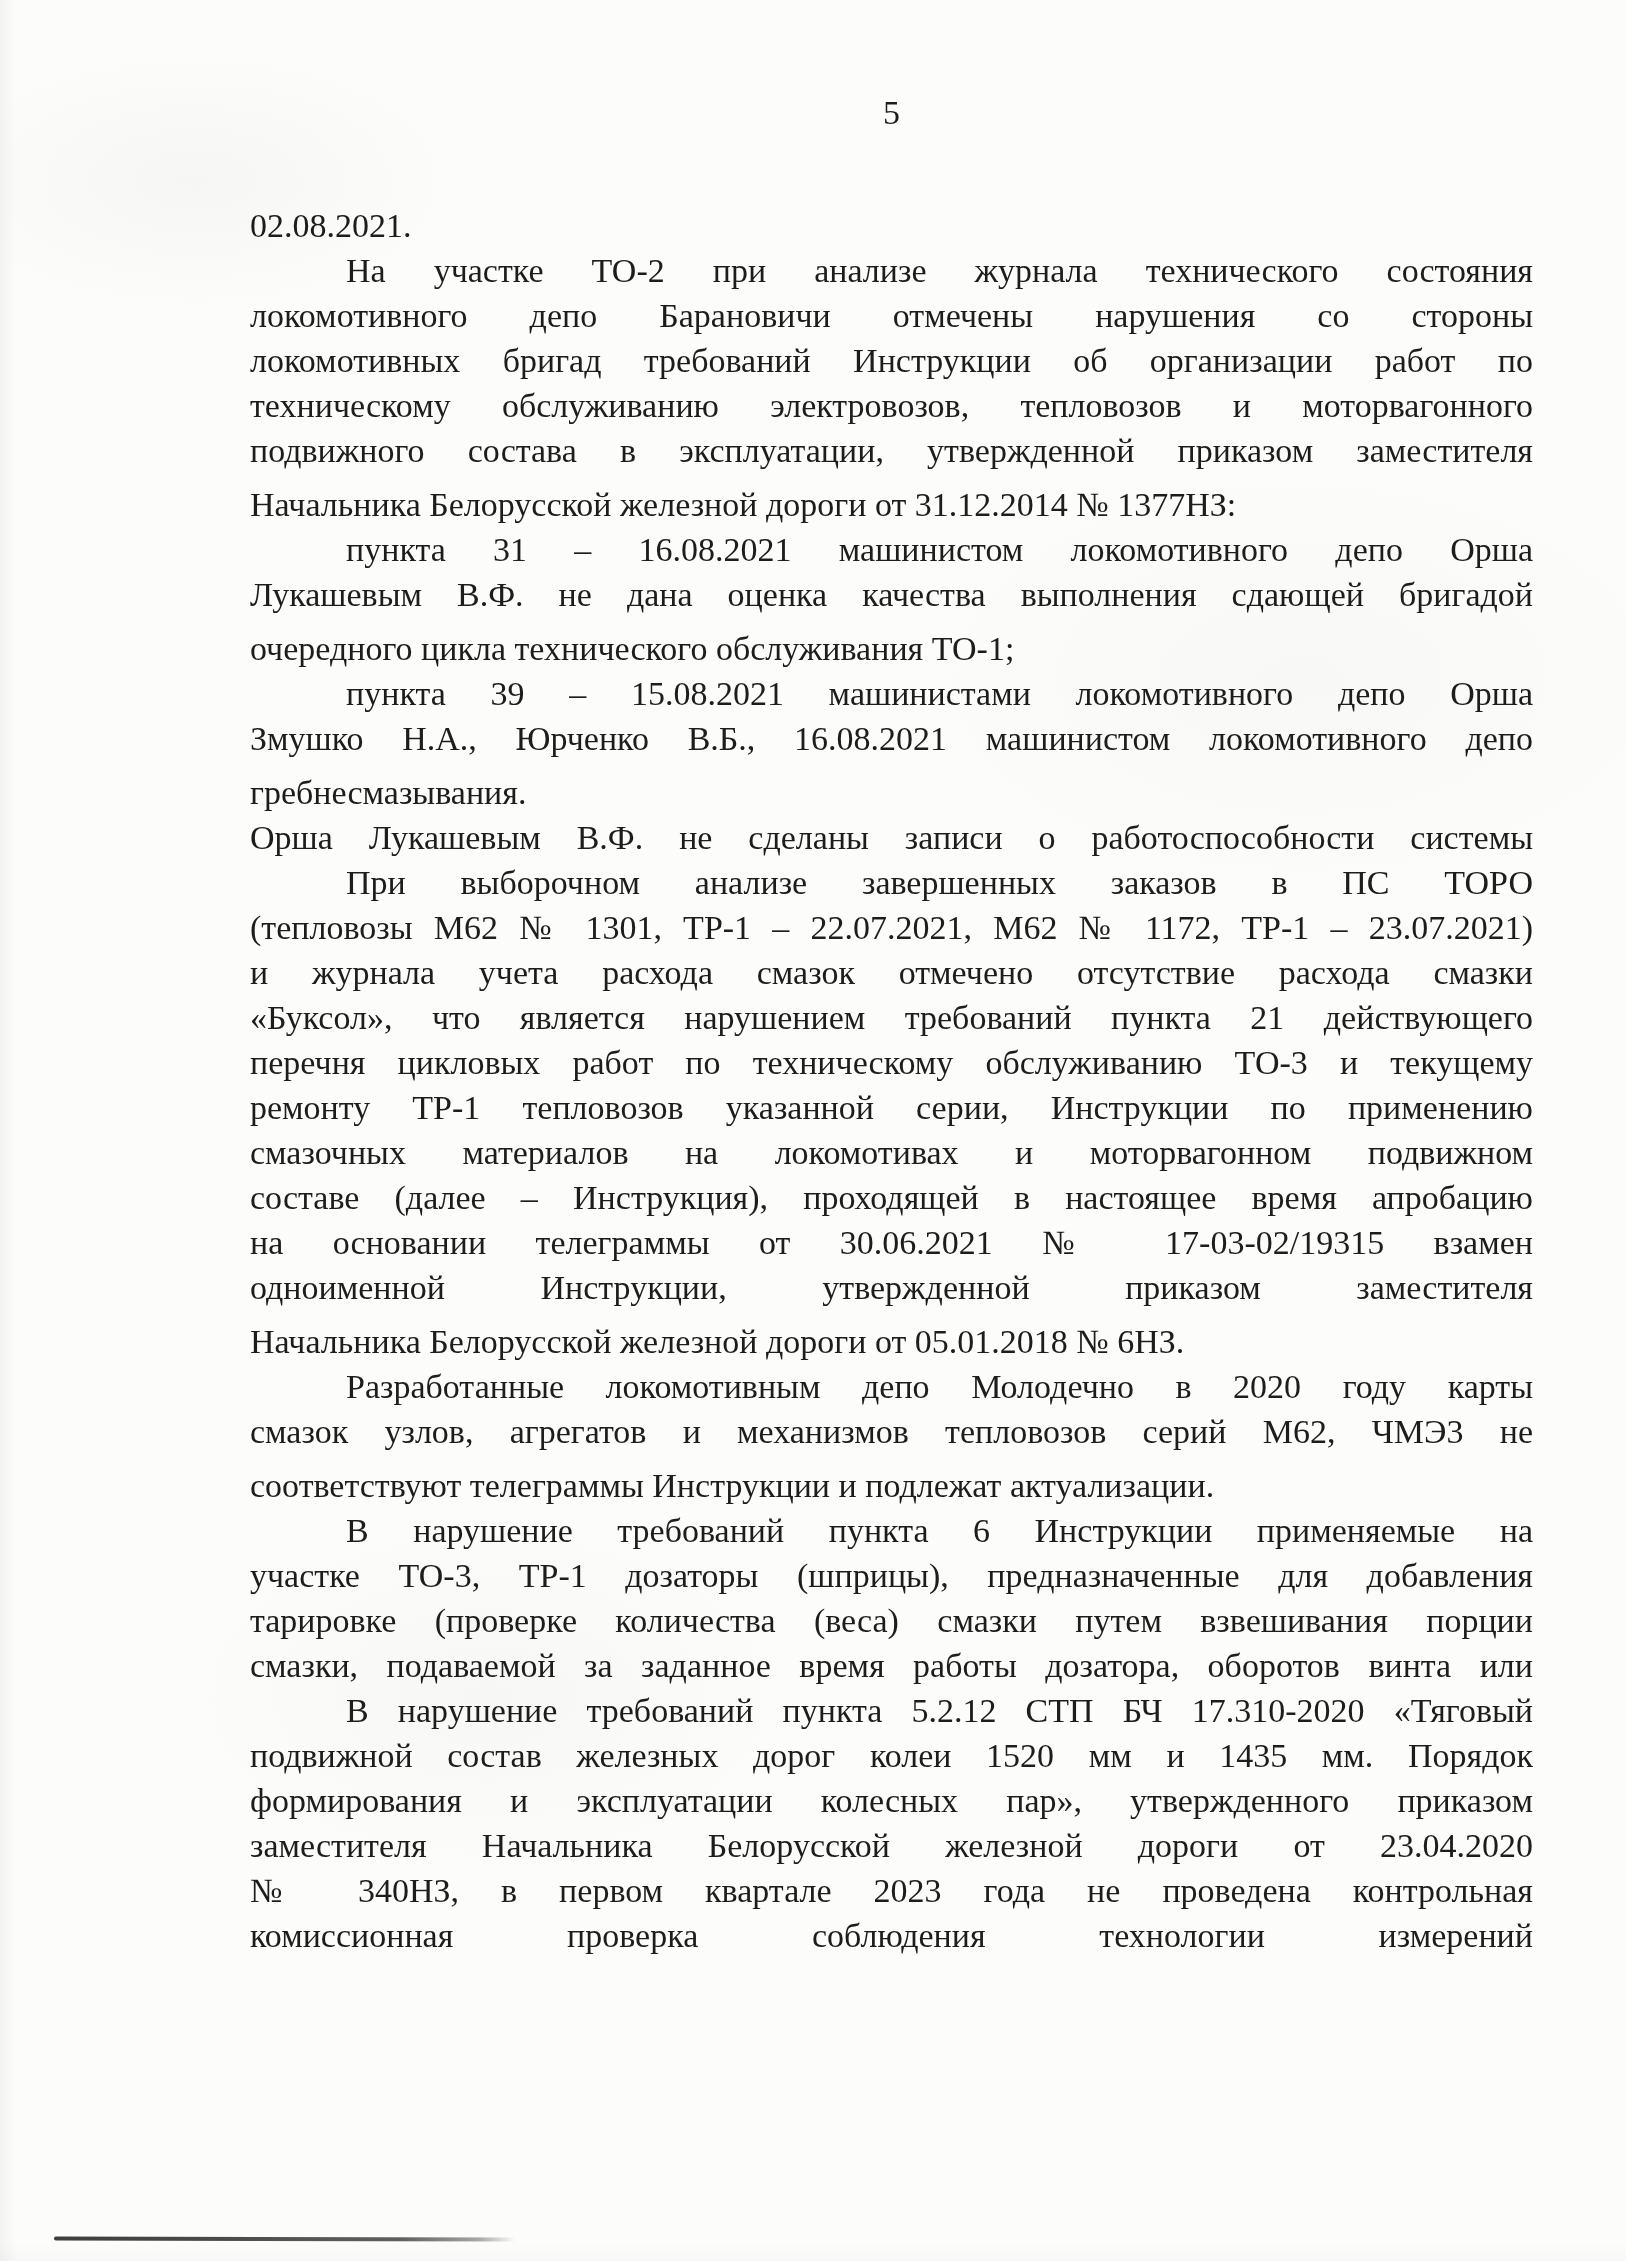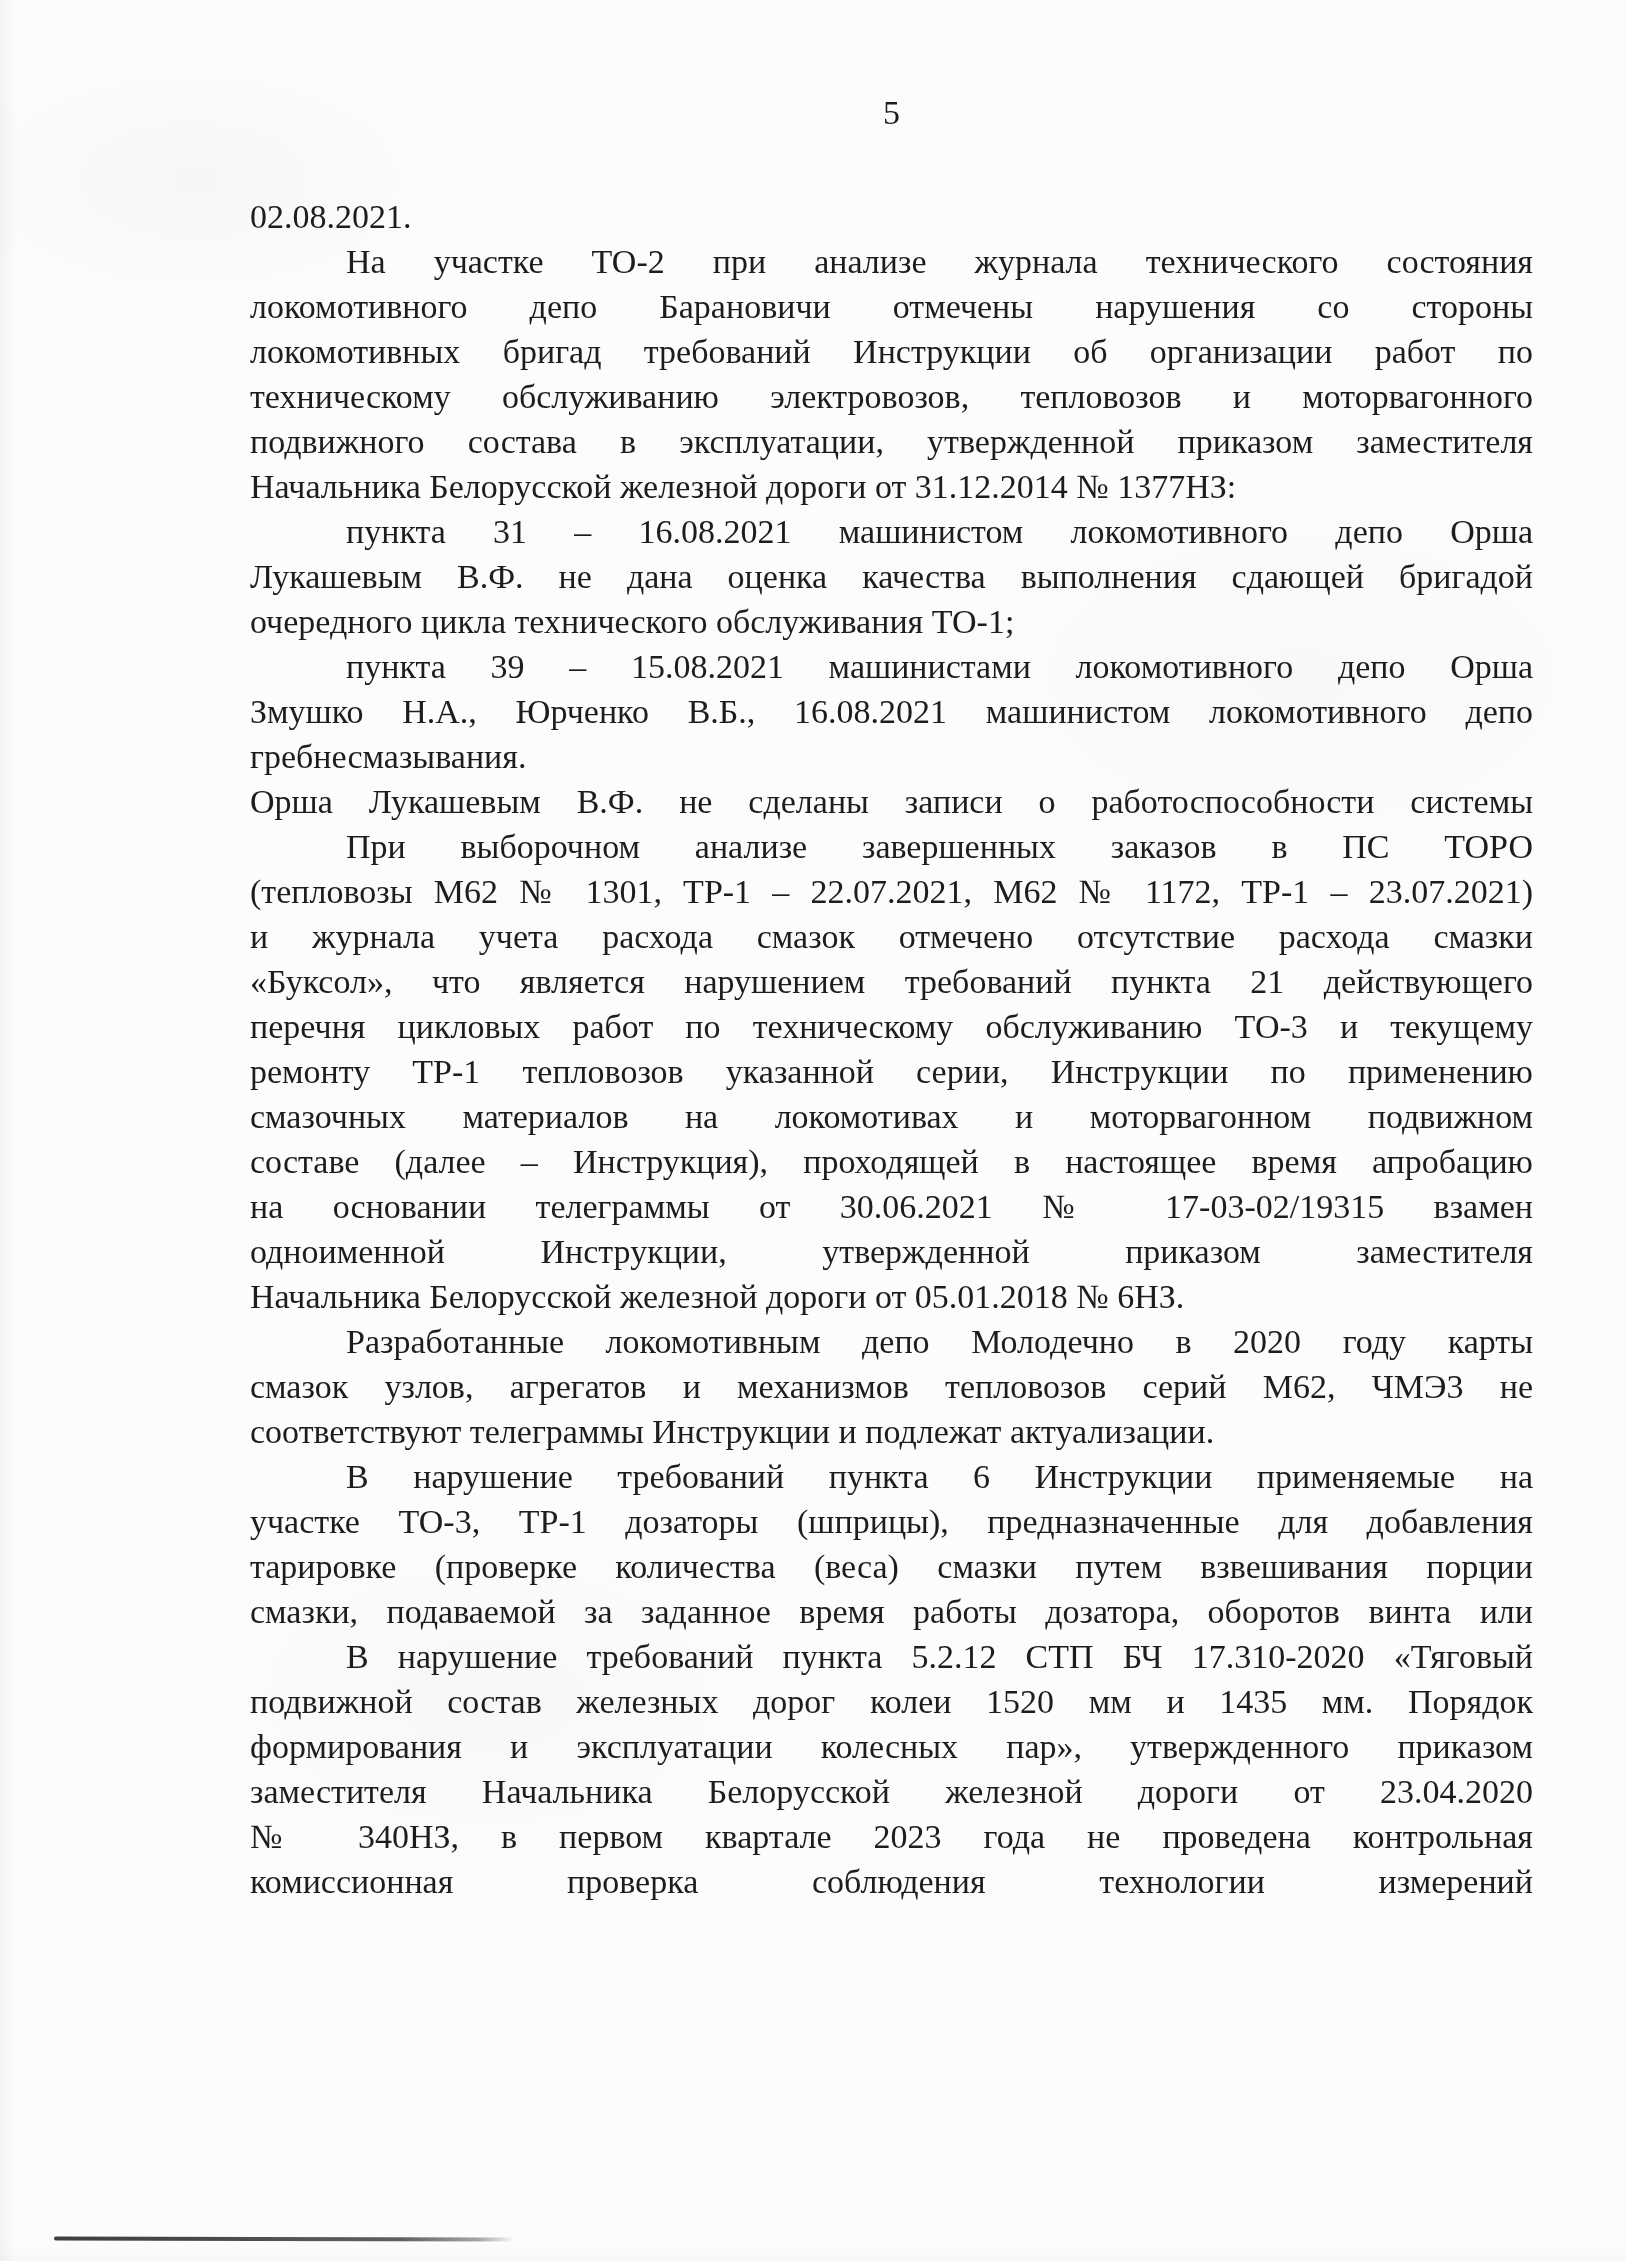--- a/index.html
+++ b/index.html
@@ -46,20 +46,21 @@
 
   .text-line {
     text-align: justify;
     text-align-last: justify;
     text-justify: inter-word;
     white-space: normal;
     height: 45px;
   }
   .text-line.para-end {
     text-align-last: left;
+    margin-top: 9px;
   }
   .text-line.para-start {
     text-indent: 96px;
   }
 
   .scan-artifact-line {
     position: absolute;
     top: 2237px;
     left: 54px;
     width: 461px;

